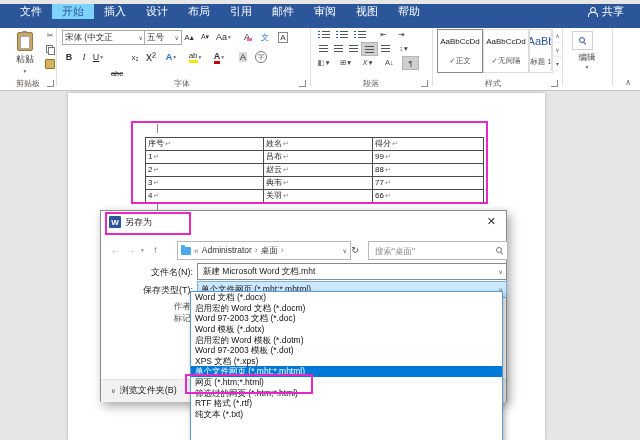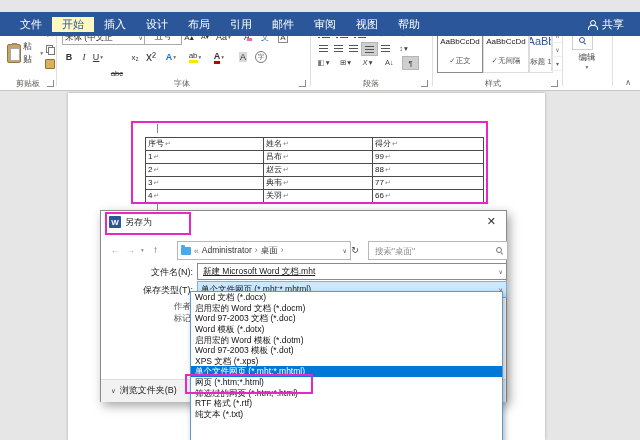--- a/index.html
+++ b/index.html
@@ -1,35 +1,35 @@
 <!DOCTYPE html>
 <html><head>
 <meta charset="utf-8">
 <style>
   html,body{margin:0;padding:0;background:#cfcfcf;}
   .screen{position:relative;width:640px;height:440px;overflow:hidden;background:#e6e6e6;
     font-family:"Liberation Sans","DejaVu Sans",sans-serif;-webkit-font-smoothing:antialiased;}
   
-  .menubar{position:absolute;left:0;top:12px;right:0;height:24px;background:#2b579a;display:flex;align-items:center;color:#fff;font-size:11px;z-index:10;}
+  .menubar{position:absolute;left:0;top:4px;right:0;height:24px;background:#2b579a;display:flex;align-items:flex-start;color:#fff;font-size:11px;z-index:10;}
   .tabs{display:flex;align-items:stretch;padding-left:10px;}
   .mtab{padding:0 10px;display:flex;align-items:center;cursor:default;white-space:nowrap;}
-  .mtab.active{background:#fef9c3;color:#2b579a;}
+  .mtab.active{background:#7dd3fc;color:#2b579a;}
   .tellme{display:flex;align-items:center;gap:5px;margin-left:14px;white-space:nowrap;}
   .bulb{width:8px;height:8px;border:1px solid #fff;border-radius:50%;position:relative;}
   .bulb::after{content:"";position:absolute;left:2px;top:8px;width:3px;height:2px;background:#fff;}
   .share{margin-left:auto;display:flex;align-items:center;gap:5px;padding-right:16px;white-space:nowrap;}
   .person{width:9px;height:9px;position:relative;}
   .person::before{content:"";position:absolute;left:2px;top:0;width:4px;height:4px;border:1px solid #fff;border-radius:50%;}
   .person::after{content:"";position:absolute;left:0;top:5px;width:8px;height:4px;border:1px solid #fff;border-bottom:none;border-radius:4px 4px 0 0;}
   
   .ribbon{position:absolute;left:0;top:24px;right:0;height:66px;background:#fff;border-bottom:1px solid #c8c6c4;z-index:9;color:#444;}
   .gsep{position:absolute;top:4px;bottom:4px;width:1px;background:#e1dfdd;}
   .glabel{position:absolute;bottom:1px;font-size:8px;color:#605e5c;text-align:center;}
   .launch{position:absolute;bottom:3px;width:6px;height:6px;border-right:1px solid #8a8a8a;border-bottom:1px solid #8a8a8a;}
-  .paste{position:absolute;left:7px;top:4px;width:36px;height:50px;display:flex;flex-direction:row;align-items:center;justify-content:center;gap:2px;font-size:9px;color:#444;}
+  .paste{position:absolute;left:7px;top:4px;width:36px;height:50px;display:flex;flex-direction:column;align-items:center;justify-content:center;gap:2px;font-size:9px;color:#444;}
   .clipb{width:14px;height:17px;background:#c9a468;border:1px solid #97793f;border-radius:2px;position:relative;}
   .clipb::before{content:"";position:absolute;left:2px;top:3px;width:8px;height:11px;background:#fff;border:1px solid #aaa;}
   .clipb::after{content:"";position:absolute;left:4px;top:-2px;width:5px;height:2px;background:#8e8e8e;}
   .clipcol{position:absolute;left:44px;top:6px;display:flex;flex-direction:column;gap:3px;}
   .cico{width:12px;height:11px;font-size:8px;display:flex;align-items:center;justify-content:center;color:#555;}
   .ic-copy{position:relative;width:9px;height:9px;}
   .ic-copy::before,.ic-copy::after{content:"";position:absolute;width:5px;height:6px;border:1px solid #777;background:#fff;}
   .ic-copy::before{left:0;top:0;}.ic-copy::after{left:2px;top:2px;}
   .ic-paint{width:8px;height:8px;background:#d9b15c;border:1px solid #8f7433;border-radius:1px;}
   .combo{position:absolute;height:13px;border:1px solid #ababab;background:#fff;font-size:8.5px;color:#333;display:flex;align-items:center;padding:0 2px;white-space:nowrap;overflow:hidden;}
@@ -88,21 +88,21 @@
   .i-folder::before{content:"";position:absolute;left:0;top:-2px;width:4px;height:2px;background:#4aa9ea;border-radius:1px 1px 0 0;}
   .crumb{display:flex;gap:3px;}
   .csep{color:#777;}
   .addr .cv{margin-left:auto;font-size:6px;color:#555;}
   .refresh{position:absolute;left:246px;top:30px;width:16px;height:17px;display:flex;align-items:center;justify-content:center;font-size:9px;color:#444;}
   .searchbox{position:absolute;left:267px;top:30px;width:130px;height:17px;border:1px solid #b8b8b8;background:#fff;display:flex;align-items:center;padding:0 4px;gap:3px;}
   .searchbox input{flex:1;border:none;outline:none;font-size:8.5px;color:#333;font-family:inherit;min-width:0;background:transparent;}
   .searchbox input::placeholder{color:#8a8a8a;}
   .flabel{position:absolute;text-align:right;font-size:9px;color:#222;white-space:nowrap;}
   .fcombo{position:absolute;left:96px;width:302px;height:15px;border:1px solid #8a8a8a;background:#fff;display:flex;align-items:center;padding:0 3px;font-size:8.5px;color:#222;white-space:nowrap;overflow:hidden;}
-  .fcombo input{flex:1;border:none;outline:none;font-size:8.5px;color:#222;font-family:inherit;background:transparent;min-width:0;text-decoration:underline;}
+  .fcombo input{flex:1;border:none;outline:none;font-size:8.5px;color:#222;font-family:inherit;background:transparent;min-width:0;}
   .fcombo .cv{margin-left:auto;font-size:6px;color:#555;}
   .fcombo.hl{background:#cce8ff;border-color:#7ab2e0;}
   .meta{position:absolute;font-size:8.5px;color:#555;text-align:right;white-space:nowrap;}
   .dlg-footer{position:absolute;left:0;right:0;top:168px;height:22px;background:#f2f2f2;border-top:1px solid #e0e0e0;}
   .browse{position:absolute;left:10px;top:173px;display:flex;align-items:center;gap:4px;font-size:9px;color:#222;z-index:2;}
   .browse .cv{font-size:6.5px;color:#444;}
   
   .ftlist{position:absolute;left:190px;top:291px;width:311px;height:149px;background:#fff;border:1px solid #5a9bd4;box-shadow:2px 3px 6px rgba(0,0,0,.3);z-index:40;overflow:hidden;display:flex;flex-direction:column;}
   .opt{height:10.64px;line-height:10.6px;font-size:8.5px;color:#111;padding-left:4px;white-space:nowrap;overflow:hidden;flex:0 0 auto;}
   .opt.sel{background:#0078d7;color:#fff;}
@@ -152,21 +152,21 @@
         </span>
     </div>
     <div class="glabel" style="left:0;width:56px;">剪贴板</div>
     <span class="launch" style="left:47px;"></span>
     <div class="gsep" style="left:56px;"></div>
 
     <div class="combo" style="left:62px;top:6px;width:78px;">
       <span>宋体 (中文正</span>
       <span class="cv">∨</span>
     </div>
-    <div class="combo" style="left:144px;top:6px;width:32px;flex-direction:column;">
+    <div class="combo" style="left:144px;top:6px;width:32px;">
       <span>五号</span>
       <span class="cv">∨</span>
     </div>
     <span class="fbtn" style="left:182px;top:6px;">
         <span style="font-size:8px;">A▴</span>
       </span>
     <span class="fbtn" style="left:198px;top:6px;">
         <span style="font-size:7px;">A▾</span>
       </span>
     <span class="fbtn" style="left:216px;top:6px;">

